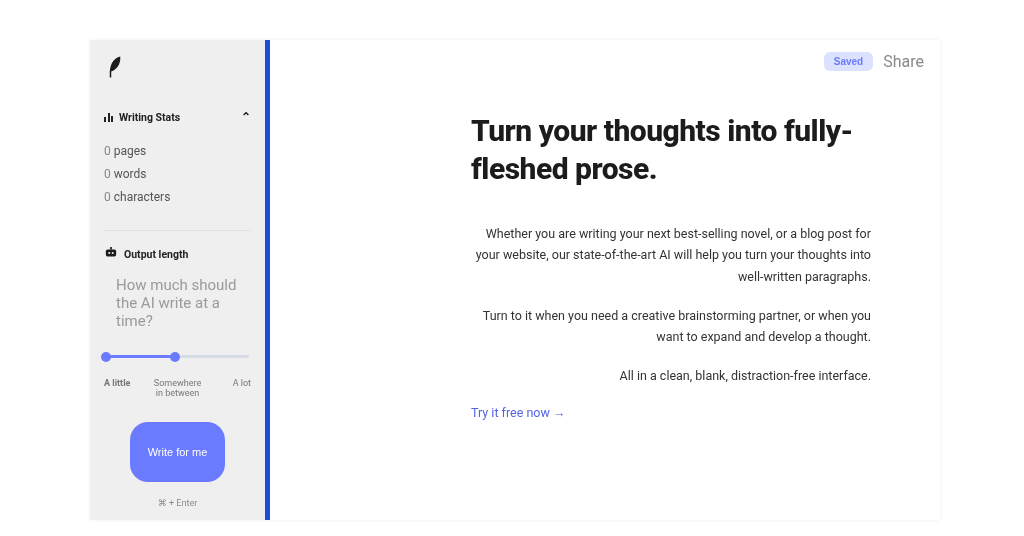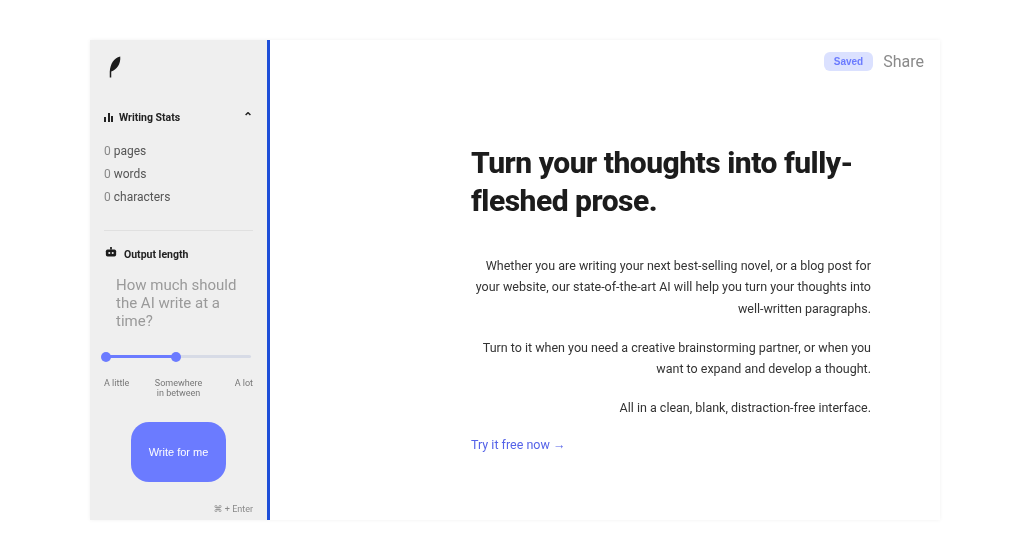--- a/index.html
+++ b/index.html
@@ -10,21 +10,21 @@
     width: 850px; height: 480px;
     background: #fafafa;
     box-shadow: 0 0 4px rgba(0,0,0,0.06);
     display: flex;
     overflow: hidden;
   }
   
   .sidebar {
     width: 180px;
     background: #efefef;
-    border-right: 3px solid #1d4ed8;
+    border-right: 5px solid #1d4ed8;
     padding: 14px 14px 0 14px;
     display: flex;
     flex-direction: column;
     gap: 10px;
     font-size: 10px;
     color: #333;
   }
   .logo { margin-bottom: 18px; margin-left: 2px; }
   .section-header {
     display: flex; align-items: center; gap: 6px;
@@ -37,41 +37,41 @@
   .stats-list li .num { color: #888; margin-right: 3px; }
   .divider { height: 1px; background: #e0e0e0; margin: 4px 0 6px; }
   .hint { color: #9a9a9a; font-size: 15px; margin: 4px 12px 10px; }
   .slider-wrap { position: relative; height: 12px; margin: 0 2px 6px; }
   .slider-track { position: absolute; left: 0; right: 0; top: 5px; height: 3px; background: #d7dbe6; border-radius: 3px; }
   .slider-fill  { position: absolute; left: 0; width: 48%; top: 5px; height: 3px; background: #6b7bff; border-radius: 3px; }
   .slider-knob  { position: absolute; left: 48%; top: 1.5px; width: 10px; height: 10px; border-radius: 50%; background: #6b7bff; transform: translateX(-50%); }
   .slider-knob.k0 { left: 0%; }
   .slider-labels { display: flex; justify-content: space-between; font-size: 9px; color: #777; margin-bottom: 14px; }
   .slider-labels span { width: 33%; text-align: center; }
-  .slider-labels span:first-child { text-align: left; }
+  .slider-labels span:first-child { text-align: left; font-weight: bold; }
   .slider-labels span:last-child  { text-align: right; }
   .write-btn {
     align-self: center;
     background: #6b7bff; color: #fff; border: none;
     padding: 24px 18px; border-radius: 18px;
     font-size: 11px; font-weight: 500; cursor: pointer;
   }
-  .shortcut { text-align: right; color: #8a8a8a; font-size: 9px; margin-top: 12px; }
+  .shortcut { text-align: center; color: #8a8a8a; font-size: 9px; margin-top: 6px; }
 
   
   .main { flex: 1; background: #fff; position: relative; padding: 12px 1px; }
   .topbar { position: absolute; right: 16px; top: 12px; display: flex; gap: 10px; align-items: center; }
   .saved-btn {
     background: #dbe1ff; color: #6b7bff; border: none;
     padding: 4px 10px; border-radius: 6px; font-size: 10px; font-weight: 600;
   }
   .share-link { color: #8a8a8a; font-size: 16px; cursor: pointer; }
   .doc {
     width: 420px;
-    margin: 92px 0 0 200px;
+    margin: 60px 0 0 200px;
     color: #222;
   }
   .doc h1 {
     font-size: 30px; font-weight: 800; line-height: 1.25;
     letter-spacing: -0.5px; color: #1c1c1c; margin-bottom: 36px;
   }
   .doc p { font-size: 12.5px; line-height: 1.7; color: #333; margin-bottom: 18px; max-width: 400px; text-align: right; }
   .cta { color: #5563e8; font-size: 12.5px; cursor: pointer; }
   
   .icon-stats { display: inline-flex; gap: 1.5px; align-items: flex-end; height: 10px; }

